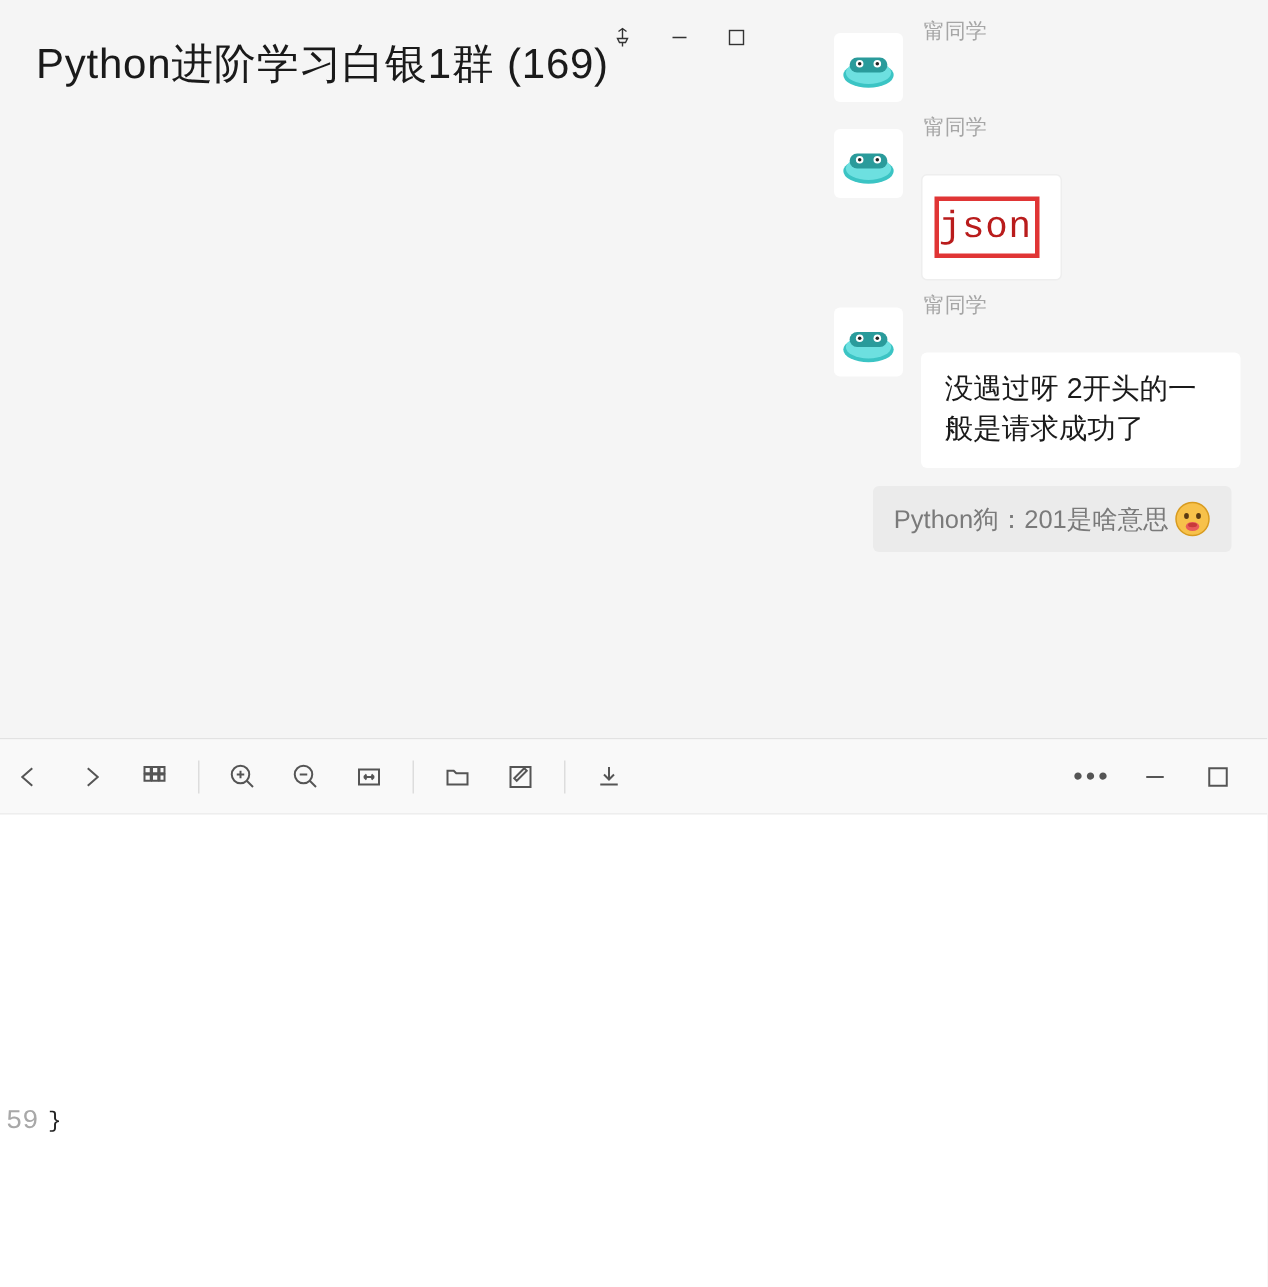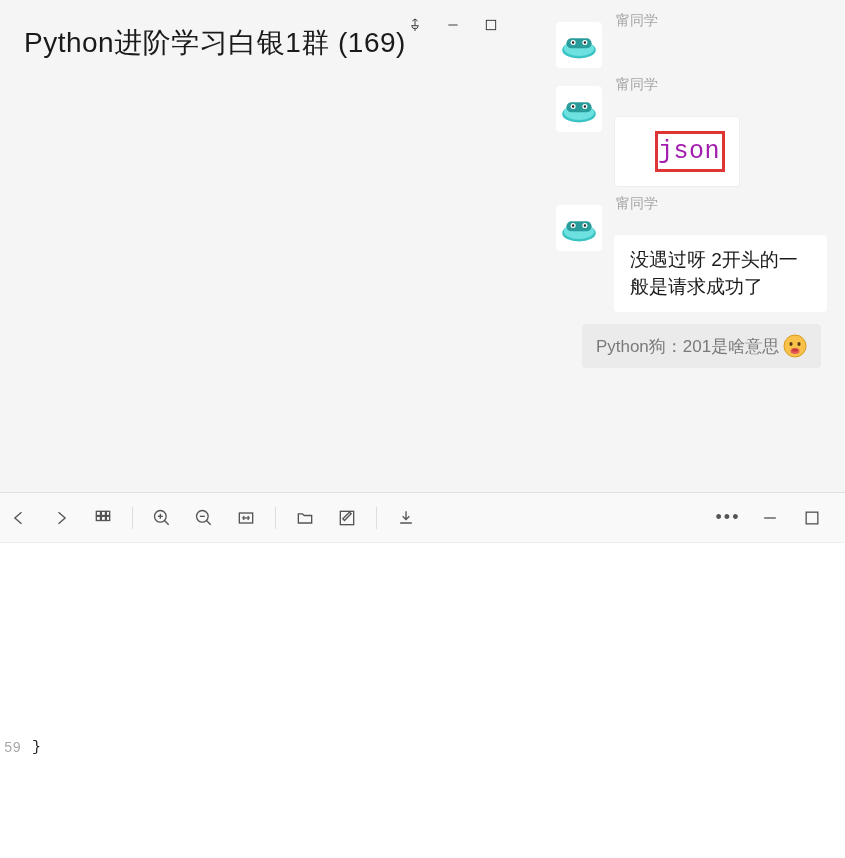--- a/index.html
+++ b/index.html
@@ -80,26 +80,25 @@
     line-height: 1.4;
   }
   .bubble.img {
     padding: 6px;
     background: #fff;
     border:1px solid #eee;
   }
   .code-snippet {
     font-family: "Consolas", "Liberation Mono", monospace;
     font-size: 25px;
-    color: #a21caf;
+    color: #b91c1c;
     letter-spacing:.5px;
     padding: 8px 6px 8px 2px;
     display:flex;
     align-items:center;
-    margin-left:32px;
   }
   .code-snippet .hl-outer{
     border:3px solid #e03535;
     padding:0 2px 0 0px;
     display:inline-block;
     margin-right:2px;
   }
   .quote-bubble {
     background: #ebebeb;
     border-radius: 4px;
@@ -153,21 +152,21 @@
     white-space:pre;
     color:#222;
   }
   .code-line{display:flex;}
   .ln{
     width:28px;
     text-align:left;
     color:#a8a8a8;
     padding-right:10px;
     user-select:none;
-    font-size:14px;
+    font-size:18px;
   }
   .cd{flex:1;}
 </style>
 </head>
 <body>
 
 <div class="top-red"></div>
 
 <div class="chat-window">
 

